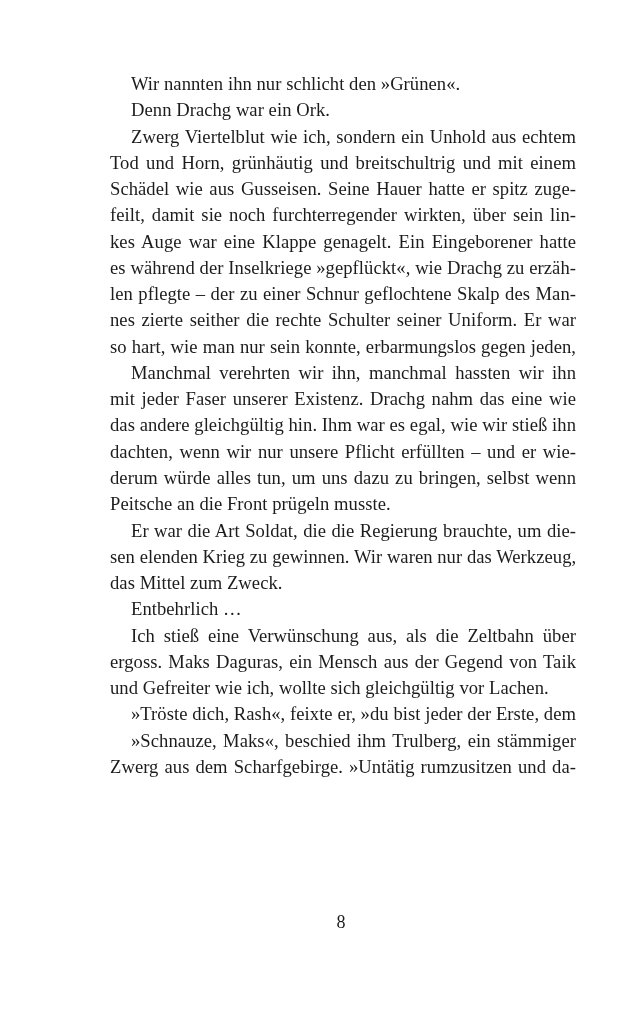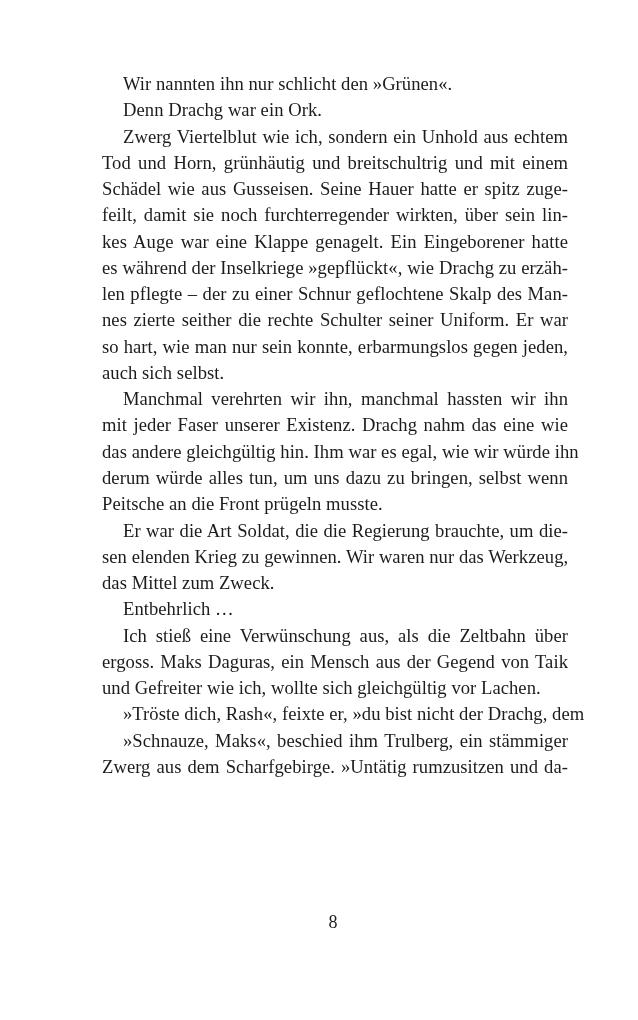--- a/index.html
+++ b/index.html
@@ -10,21 +10,21 @@
   body {
     width: 638px;
     height: 1020px;
     position: relative;
     overflow: hidden;
     font-family: "Liberation Serif", "DejaVu Serif", serif;
     color: #1c1c1c;
   }
   .page {
     position: absolute;
-    left: 0; top: 0;
+    left: 8px; top: 0;
     width: 605px; height: 1020px;
   }
   .text-block {
     position: absolute;
     left: 102px;
     top: 71px;
     width: 466px;
   }
   .line {
     display: block;
@@ -57,31 +57,31 @@
       <span class="line indent last">Denn Drachg war ein Ork.</span>
       <span class="line indent">Zwerg Viertelblut wie ich, sondern ein Unhold aus echtem</span>
       <span class="line">Tod und Horn, grünhäutig und breitschultrig und mit einem</span>
       <span class="line">Schädel wie aus Gusseisen. Seine Hauer hatte er spitz zuge-</span>
       <span class="line">feilt, damit sie noch furchterregender wirkten, über sein lin-</span>
       <span class="line">kes Auge war eine Klappe genagelt. Ein Eingeborener hatte</span>
       <span class="line">es während der Inselkriege »gepflückt«, wie Drachg zu erzäh-</span>
       <span class="line">len pflegte – der zu einer Schnur geflochtene Skalp des Man-</span>
       <span class="line">nes zierte seither die rechte Schulter seiner Uniform. Er war</span>
       <span class="line">so hart, wie man nur sein konnte, erbarmungslos gegen jeden,</span>
-      <span class="line last">auch sich selbst.</span>
       <span class="line indent">Manchmal verehrten wir ihn, manchmal hassten wir ihn</span>
       <span class="line">mit jeder Faser unserer Existenz. Drachg nahm das eine wie</span>
-      <span class="line">das andere gleichgültig hin. Ihm war es egal, wie wir würde ihn</span>
+      <span class="line">das andere gleichgültig hin. Ihm war es egal, wie wir stieß ihn</span>
+      <span class="line">dachten, wenn wir nur unsere Pflicht erfüllten – und er wie-</span>
       <span class="line">derum würde alles tun, um uns dazu zu bringen, selbst wenn</span>
       <span class="line last">Peitsche an die Front prügeln musste.</span>
       <span class="line indent">Er war die Art Soldat, die die Regierung brauchte, um die-</span>
       <span class="line">sen elenden Krieg zu gewinnen. Wir waren nur das Werkzeug,</span>
       <span class="line last">das Mittel zum Zweck.</span>
       <span class="line indent last">Entbehrlich …</span>
       <span class="line indent">Ich stieß eine Verwünschung aus, als die Zeltbahn über</span>
       <span class="line">ergoss. Maks Daguras, ein Mensch aus der Gegend von Taik</span>
       <span class="line last">und Gefreiter wie ich, wollte sich gleichgültig vor Lachen.</span>
-      <span class="line indent">»Tröste dich, Rash«, feixte er, »du bist nicht der Drachg, dem</span>
+      <span class="line indent">»Tröste dich, Rash«, feixte er, »du bist jeder der Erste, dem</span>
       <span class="line indent">»Schnauze, Maks«, beschied ihm Trulberg, ein stämmiger</span>
       <span class="line">Zwerg aus dem Scharfgebirge. »Untätig rumzusitzen und da-</span>
     </div>
   <div class="page-number">8</div>
 </div>
 
 </body></html>

